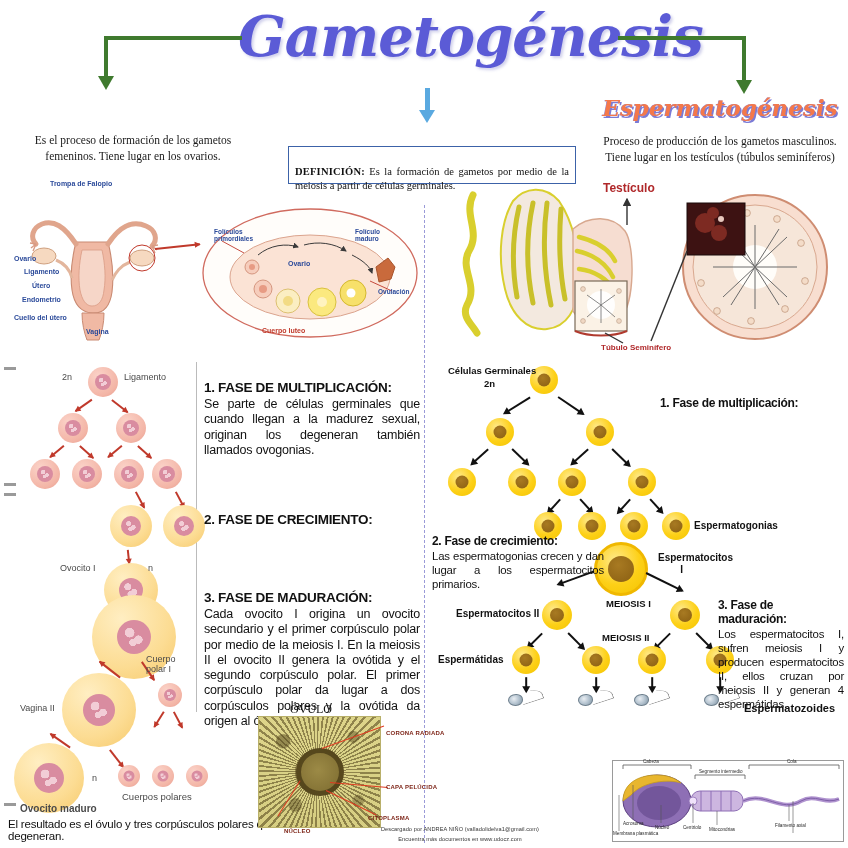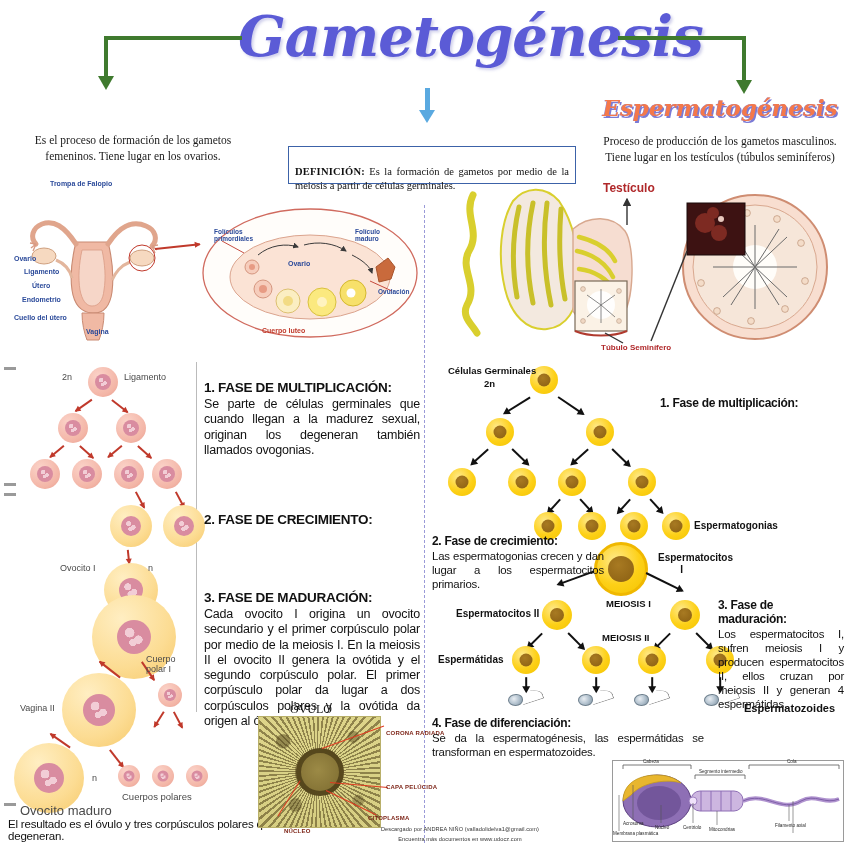--- a/index.html
+++ b/index.html
@@ -361,21 +361,21 @@
     <div class="ocell pinkcell" style="left:158px; top:328px; width:24px; height:24px;">
         <div class="nuc" style="width:12px;height:12px;"></div>
       </div>
     <div class="caption thin" style="left:146px; top:300px; font-size:9px; color:#4a4a4a; font-weight:normal; line-height:1.1;">Cuerpo<br>polar I</div>
 
     <div class="ared" style="left:70px; top:392px; width:24px; transform:rotate(215deg);"></div>
     <div class="ocell yellowcell" style="left:14px; top:388px; width:70px; height:70px;">
         <div class="nuc" style="width:30px;height:30px;"></div>
       </div>
     <div class="caption thin" style="left:92px; top:418px; font-size:9px; color:#4a4a4a; font-weight:normal;">n</div>
-    <div class="caption thin" style="left:20px; top:448px; font-size:13px; color:#4a4a4a; font-weight:normal;">Ovocito maduro</div>
+    <div class="caption thin" style="left:20px; top:448px; font-size:10px; color:#4a4a4a; font-weight:bold;">Ovocito maduro</div>
 
     <div class="ared" style="left:110px; top:394px; width:22px; transform:rotate(52deg);"></div>
     <div class="ared" style="left:164px; top:356px; width:18px; transform:rotate(122deg);"></div>
     <div class="ared" style="left:174px; top:356px; width:18px; transform:rotate(62deg);"></div>
     <div class="ocell pinkcell" style="left:118px; top:410px; width:22px; height:22px;">
         <div class="nuc" style="width:11px;height:11px;"></div>
       </div>
     <div class="ocell pinkcell" style="left:152px; top:410px; width:22px; height:22px;">
         <div class="nuc" style="width:11px;height:11px;"></div>
       </div>
@@ -627,24 +627,20 @@
     <span class="h">1. Fase de multiplicación:</span>
   </div>
   <div class="phase small" style="left:432px; top:534px; width:172px;">
     <span class="h">2. Fase de crecimiento:</span>
     <span class="b">Las espermatogonias crecen y dan lugar a los espermatocitos primarios.</span>
   </div>
   <div class="phase small" style="left:718px; top:598px; width:126px;">
     <span class="h">3. Fase de maduración:</span>
     <span class="b">Los espermatocitos I, sufren meiosis I y producen espermatocitos II, ellos cruzan por meiosis II y generan 4 espermátidas.</span>
   </div>
-  <div class="phase small" style="left:432px; top:716px; width:272px;">
-    <span class="h">4. Fase de diferenciación:</span>
-    <span class="b">Se da la espermatogénesis, las espermátidas se transforman en espermatozoides.</span>
-  </div>
 
   <div class="spermdiag">
     <svg width="230" height="80" viewBox="0 0 230 80">
 
       <ellipse cx="44" cy="40" rx="34" ry="26" fill="#8e6fb5" stroke="#5d4080" stroke-width="1"></ellipse>
       <path d="M10,40 C10,22 26,14 44,14 C54,14 62,17 68,22 C56,18 30,20 18,34 Z" fill="#e8b62e" stroke="#c49a1e" stroke-width=".8"></path>
       <ellipse cx="46" cy="42" rx="22" ry="17" fill="#6f5296" opacity=".85"></ellipse>
 
       <rect x="78" y="30" width="52" height="20" rx="9" fill="#cdb6e0" stroke="#8e6fb5" stroke-width="1"></rect>
       <g stroke="#8e6fb5" stroke-width="1">

